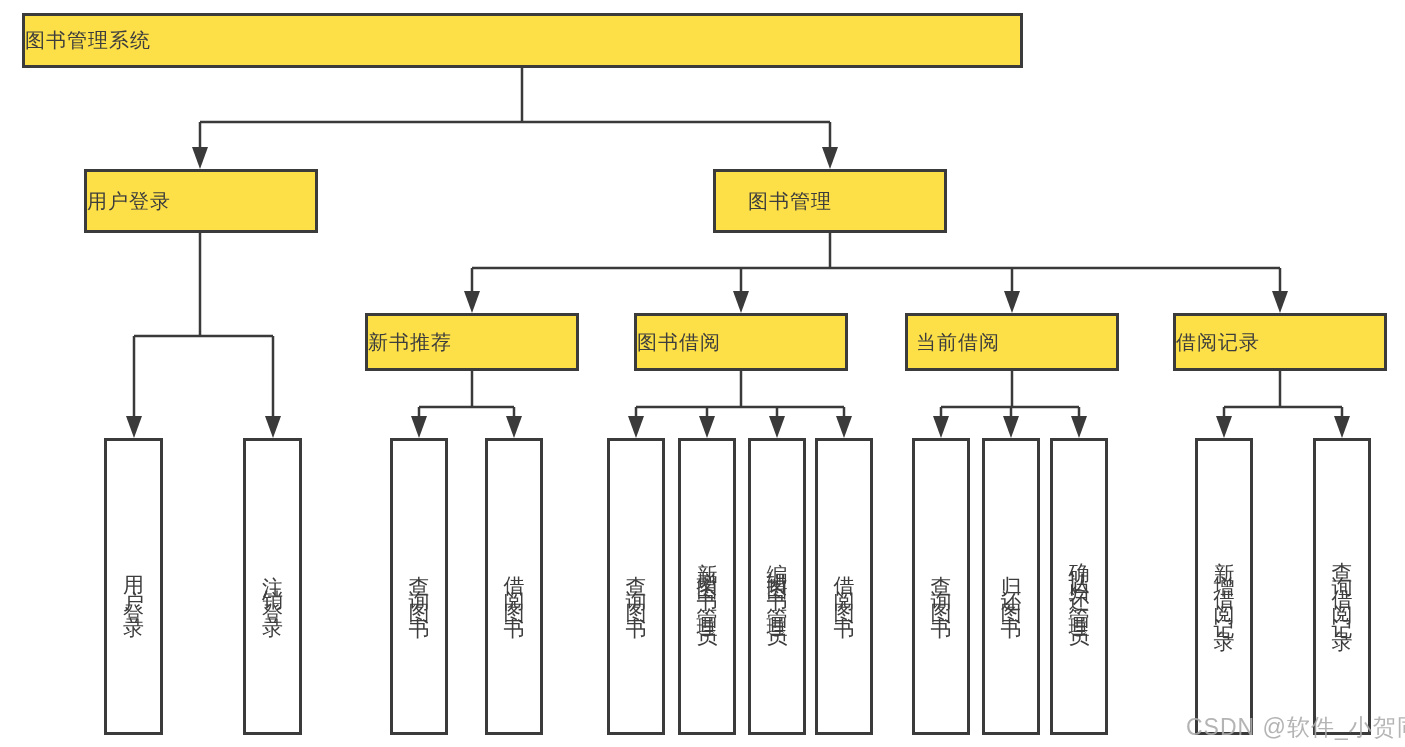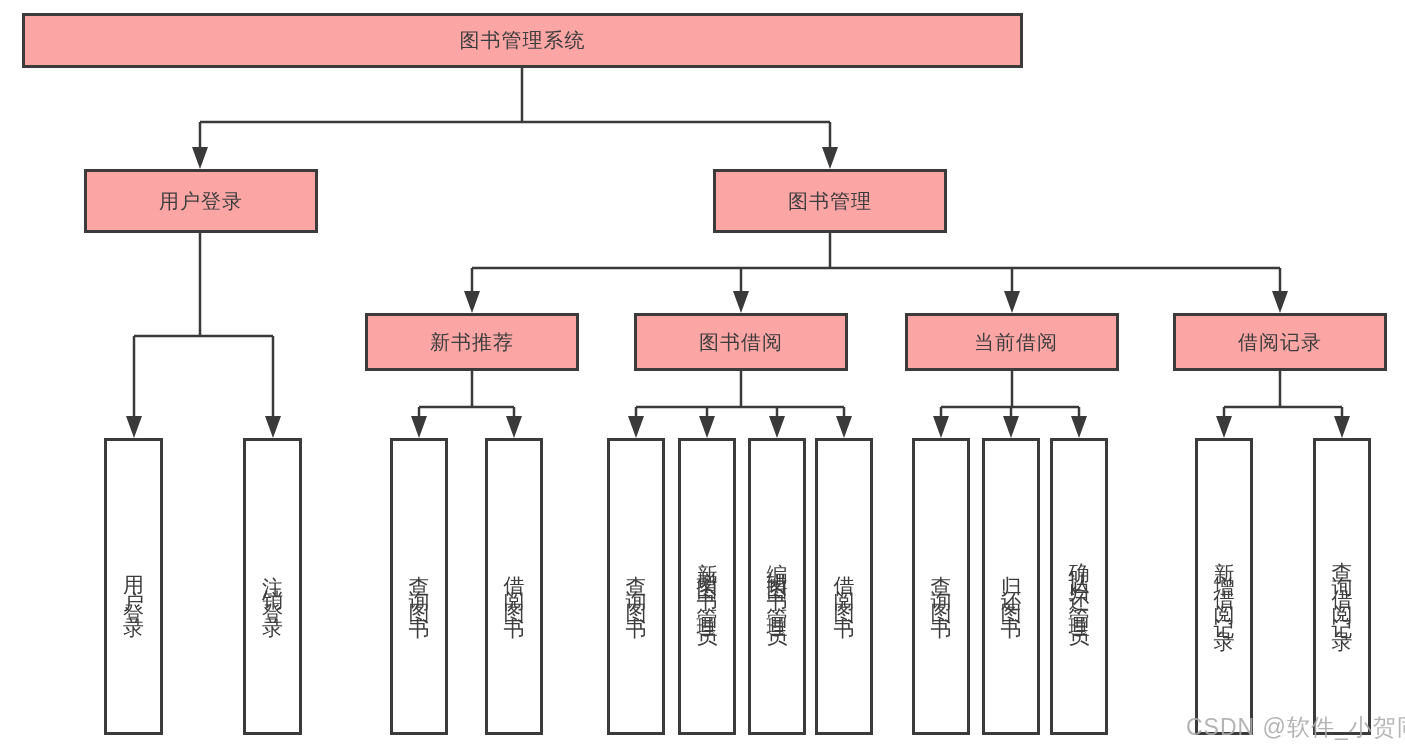--- a/index.html
+++ b/index.html
@@ -18,24 +18,23 @@
   #wires {
     position: absolute;
     left: 0; top: 0;
     width: 1405px; height: 747px;
     z-index: 1;
   }
   .hnode {
     position: absolute;
     box-sizing: border-box;
     border: 3px solid #3b3b3b;
-    background: #fca5a5;
+    background: #fde047;
     display: flex;
     align-items: center;
-    justify-content: center;
     font-size: 20px;
     letter-spacing: 1px;
     color: #3d3d3d;
     z-index: 2;
   }
   .leaf {
     position: absolute;
     top: 438px;
     height: 297px;
     box-sizing: border-box;
@@ -48,21 +47,21 @@
     font-size: 21px;
     letter-spacing: 14px;
     color: #3d3d3d;
     z-index: 2;
   }
   .leaf.long { letter-spacing: 9px; }
 
   
   #node-root          { left: 22px;   top: 13px;  width: 1001px; height: 55px; }
   #node-user-login    { left: 84px;   top: 169px; width: 234px;  height: 64px; }
-  #node-book-mgmt     { left: 713px;  top: 169px; width: 234px;  height: 64px; }
+  #node-book-mgmt     { left: 713px;  top: 169px; width: 234px;  height: 64px; padding-left: 32px; }
   #node-new-book-rec  { left: 365px;  top: 313px; width: 214px;  height: 58px; }
   #node-book-borrow   { left: 634px;  top: 313px; width: 214px;  height: 58px; }
   #node-current-borrow{ left: 905px;  top: 313px; width: 214px;  height: 58px; padding-left: 8px; }
   #node-borrow-records{ left: 1173px; top: 313px; width: 214px;  height: 58px; }
 
   
   #leaf-user-login          { left: 104px;  width: 59px; }
   #leaf-logout              { left: 243px;  width: 59px; }
   #leaf-query-book-rec      { left: 390px;  width: 58px; }
   #leaf-borrow-book-rec     { left: 485px;  width: 58px; }

